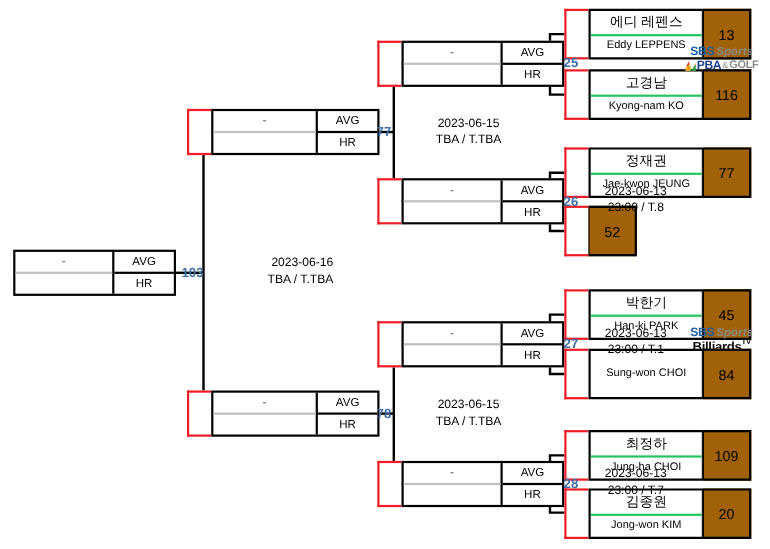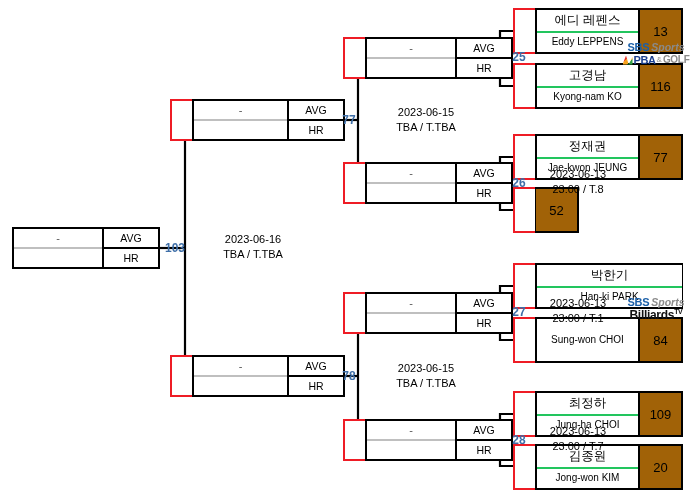--- a/index.html
+++ b/index.html
@@ -300,21 +300,21 @@
         <div class="row-bot"></div>
       </div>
       <div class="units">
         <div class="unit top">AVG</div>
         <div class="unit">HR</div>
       </div>
     </div>
   </div>
 
   <div class="match-no" style="left:162px; top:241px;">103</div>
-  <div class="match-meta" style="left:203px; top:232px; width:100px;">
+  <div class="match-meta" style="left:203px; top:232px; width:100px;text-align:right;">
     <div>2023-06-16</div>
     <div>TBA / T.TBA</div>
   </div>
 
   <div class="node" style="left:343px; top:37px; width:170px;">
     <div class="redbar"></div>
     <div class="body">
       <div class="labels">
         <div class="row-top">-</div>
         <div class="row-bot"></div>
@@ -432,20 +432,21 @@
     <div>2023-06-13</div>
     <div>23:00 / T.8</div>
   </div>
 
   <div class="slot" style="left:513px; top:263px; width:170px; height:46px;">
     <div class="redbar"></div>
     <div class="namebox">
       <div class="kr">박한기</div>
       <div class="en">Han-ki PARK</div>
     </div>
+    <div class="scorebox">45</div>
   </div>
 
   <div class="slot" style="left:513px; top:317px; width:170px; height:46px;">
     <div class="redbar"></div>
     <div class="namebox">
       <div class="en">Sung-won CHOI</div>
     </div>
     <div class="scorebox">84</div>
   </div>
 

